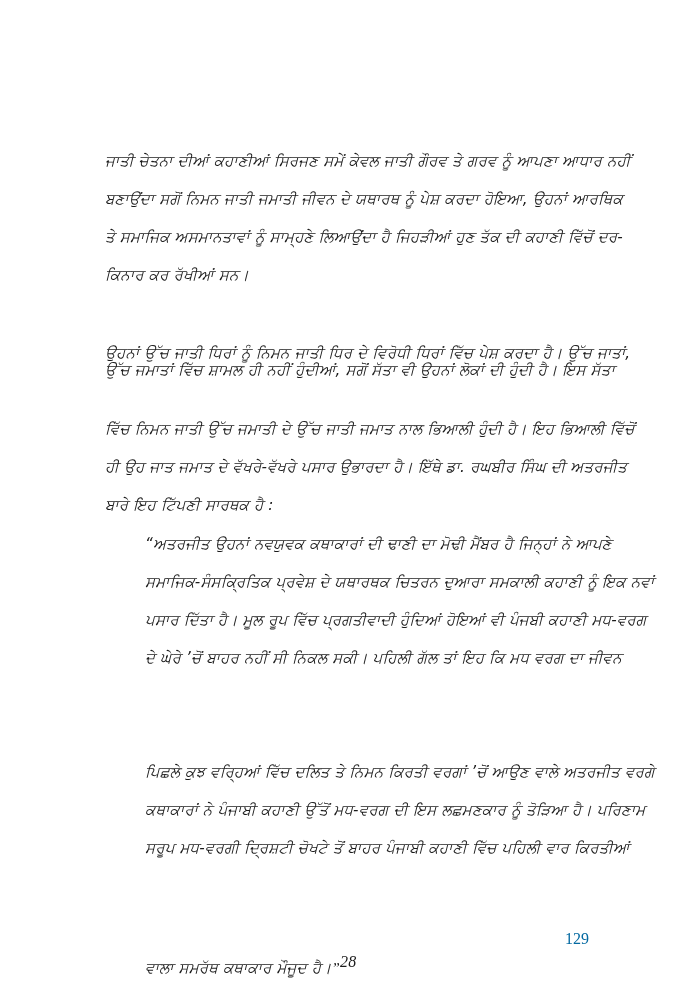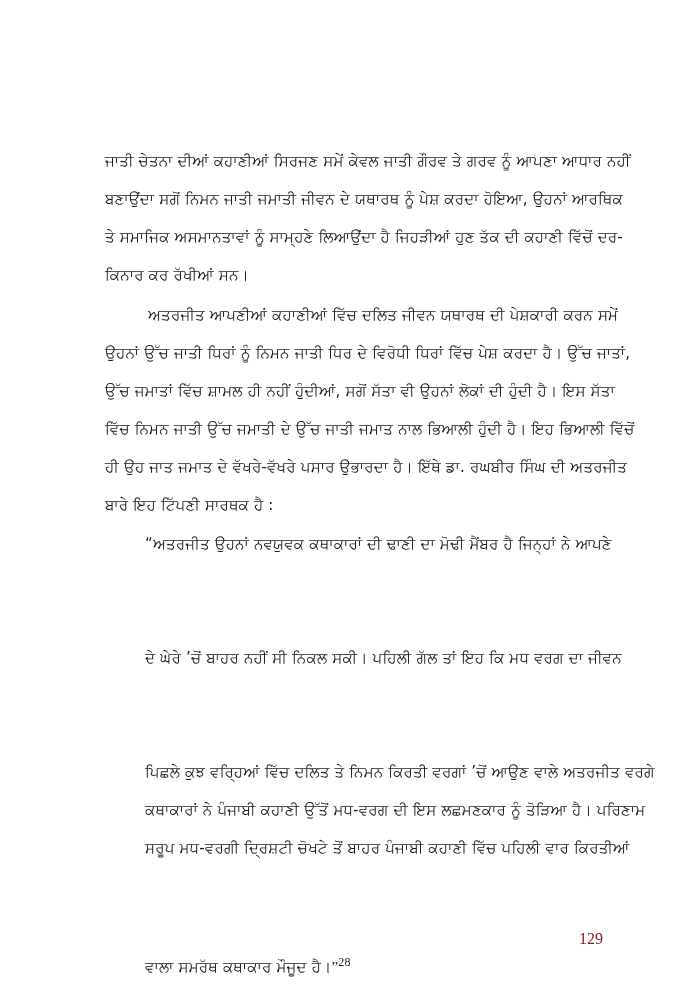--- a/index.html
+++ b/index.html
@@ -1,46 +1,47 @@
 <!DOCTYPE html>
 <html><head>
 <meta charset="utf-8">
 <style>
   html, body { margin: 0; padding: 0; background: #ffffff; }
   body { width: 700px; height: 991px; position: relative; overflow: hidden;
          font-family: "DejaVu Sans", sans-serif; color: #1a1a1a; }
   .page { position: absolute; left: 0; top: 0; width: 700px; height: 991px; background: #fff; }
   .line { position: absolute; white-space: nowrap; font-size: 15px; line-height: 20px;
-          letter-spacing: 0.2px; }
+          letter-spacing: 0.2px; font-style: italic; }
   .body-line { left: 105px; width: 491px; }
   .quote-line { left: 145px; width: 451px; }
   .justify { text-align: justify; text-align-last: justify; }
-  .sup { font-family: "Liberation Serif", serif; font-size: 12px; vertical-align: super; }
+  .sup { font-family: "Liberation Serif", serif; font-size: 16px; vertical-align: super; }
   .closeq { font-family: "Liberation Serif", serif; }
-  .page-number { position: absolute; left: 579px; top: 930px; font-family: "Liberation Serif", serif;
-                 font-size: 16px; color: #7f1d1d; }
+  .page-number { position: absolute; left: 565px; top: 930px; font-family: "Liberation Serif", serif;
+                 font-size: 16px; color: #0369a1; }
 </style>
 </head>
 <body>
 
 <div class="page">
 
   <div class="line body-line justify" style="top:151px">ਜਾਤੀ ਚੇਤਨਾ ਦੀਆਂ ਕਹਾਣੀਆਂ ਸਿਰਜਣ ਸਮੇਂ ਕੇਵਲ ਜਾਤੀ ਗੌਰਵ ਤੇ ਗਰਵ ਨੂੰ ਆਪਣਾ ਆਧਾਰ ਨਹੀਂ</div>
   <div class="line body-line justify" style="top:189px">ਬਣਾਉਂਦਾ ਸਗੋਂ ਨਿਮਨ ਜਾਤੀ ਜਮਾਤੀ ਜੀਵਨ ਦੇ ਯਥਾਰਥ ਨੂੰ ਪੇਸ਼ ਕਰਦਾ ਹੋਇਆ, ਉਹਨਾਂ ਆਰਥਿਕ</div>
   <div class="line body-line justify" style="top:227px">ਤੇ ਸਮਾਜਿਕ ਅਸਮਾਨਤਾਵਾਂ ਨੂੰ ਸਾਮ੍ਹਣੇ ਲਿਆਉਂਦਾ ਹੈ ਜਿਹੜੀਆਂ ਹੁਣ ਤੱਕ ਦੀ ਕਹਾਣੀ ਵਿੱਚੋਂ ਦਰ-</div>
   <div class="line body-line" style="top:265px">ਕਿਨਾਰ ਕਰ ਰੱਖੀਆਂ ਸਨ।</div>
 
-  <div class="line justify" style="top:305px; left:148px; width:448px">ਅਤਰਜੀਤ ਆਪਣੀਆਂ ਕਹਾਣੀਆਂ ਵਿੱਚ ਦਲਿਤ ਜੀਵਨ ਯਥਾਰਥ ਦੀ ਪੇਸ਼ਕਾਰੀ ਕਰਨ ਸਮੇਂ</div>
   <div class="line body-line justify" style="top:343px">ਉਹਨਾਂ ਉੱਚ ਜਾਤੀ ਧਿਰਾਂ ਨੂੰ ਨਿਮਨ ਜਾਤੀ ਧਿਰ ਦੇ ਵਿਰੋਧੀ ਧਿਰਾਂ ਵਿੱਚ ਪੇਸ਼ ਕਰਦਾ ਹੈ। ਉੱਚ ਜਾਤਾਂ,</div>
-  <div class="line body-line justify" style="top:381px">ਉੱਚ ਜਮਾਤਾਂ ਵਿੱਚ ਸ਼ਾਮਲ ਹੀ ਨਹੀਂ ਹੁੰਦੀਆਂ, ਸਗੋਂ ਸੱਤਾ ਵੀ ਉਹਨਾਂ ਲੋਕਾਂ ਦੀ ਹੁੰਦੀ ਹੈ। ਇਸ ਸੱਤਾ</div>
+  <div class="line body-line justify" style="top:360px">ਉੱਚ ਜਮਾਤਾਂ ਵਿੱਚ ਸ਼ਾਮਲ ਹੀ ਨਹੀਂ ਹੁੰਦੀਆਂ, ਸਗੋਂ ਸੱਤਾ ਵੀ ਉਹਨਾਂ ਲੋਕਾਂ ਦੀ ਹੁੰਦੀ ਹੈ। ਇਸ ਸੱਤਾ</div>
   <div class="line body-line justify" style="top:419px">ਵਿੱਚ ਨਿਮਨ ਜਾਤੀ ਉੱਚ ਜਮਾਤੀ ਦੇ ਉੱਚ ਜਾਤੀ ਜਮਾਤ ਨਾਲ ਭਿਆਲੀ ਹੁੰਦੀ ਹੈ। ਇਹ ਭਿਆਲੀ ਵਿੱਚੋਂ</div>
   <div class="line body-line justify" style="top:457px">ਹੀ ਉਹ ਜਾਤ ਜਮਾਤ ਦੇ ਵੱਖਰੇ-ਵੱਖਰੇ ਪਸਾਰ ਉਭਾਰਦਾ ਹੈ। ਇੱਥੇ ਡਾ. ਰਘਬੀਰ ਸਿੰਘ ਦੀ ਅਤਰਜੀਤ</div>
   <div class="line body-line" style="top:495px">ਬਾਰੇ ਇਹ ਟਿੱਪਣੀ ਸਾਰਥਕ ਹੈ :</div>
 
   <div class="line quote-line justify" style="top:534px">“ਅਤਰਜੀਤ ਉਹਨਾਂ ਨਵਯੁਵਕ ਕਥਾਕਾਰਾਂ ਦੀ ਢਾਣੀ ਦਾ ਮੋਢੀ ਮੈਂਬਰ ਹੈ ਜਿਨ੍ਹਾਂ ਨੇ ਆਪਣੇ</div>
+  <div class="line quote-line justify" style="top:572px">ਸਮਾਜਿਕ-ਸੰਸਕ੍ਰਿਤਿਕ ਪ੍ਰਵੇਸ਼ ਦੇ ਯਥਾਰਥਕ ਚਿਤਰਨ ਦੁਆਰਾ ਸਮਕਾਲੀ ਕਹਾਣੀ ਨੂੰ ਇਕ ਨਵਾਂ</div>
+  <div class="line quote-line justify" style="top:610px">ਪਸਾਰ ਦਿੱਤਾ ਹੈ। ਮੂਲ ਰੂਪ ਵਿੱਚ ਪ੍ਰਗਤੀਵਾਦੀ ਹੁੰਦਿਆਂ ਹੋਇਆਂ ਵੀ ਪੰਜਬੀ ਕਹਾਣੀ ਮਧ-ਵਰਗ</div>
   <div class="line quote-line justify" style="top:648px">ਦੇ ਘੇਰੇ ’ਚੋਂ ਬਾਹਰ ਨਹੀਂ ਸੀ ਨਿਕਲ ਸਕੀ। ਪਹਿਲੀ ਗੱਲ ਤਾਂ ਇਹ ਕਿ ਮਧ ਵਰਗ ਦਾ ਜੀਵਨ</div>
   <div class="line quote-line justify" style="top:762px">ਪਿਛਲੇ ਕੁਝ ਵਰ੍ਹਿਆਂ ਵਿੱਚ ਦਲਿਤ ਤੇ ਨਿਮਨ ਕਿਰਤੀ ਵਰਗਾਂ ’ਚੋਂ ਆਉਣ ਵਾਲੇ ਅਤਰਜੀਤ ਵਰਗੇ</div>
   <div class="line quote-line justify" style="top:800px">ਕਥਾਕਾਰਾਂ ਨੇ ਪੰਜਾਬੀ ਕਹਾਣੀ ਉੱਤੋਂ ਮਧ-ਵਰਗ ਦੀ ਇਸ ਲਛਮਣਕਾਰ ਨੂੰ ਤੋੜਿਆ ਹੈ। ਪਰਿਣਾਮ</div>
   <div class="line quote-line justify" style="top:838px">ਸਰੂਪ ਮਧ-ਵਰਗੀ ਦ੍ਰਿਸ਼ਟੀ ਚੋਖਟੇ ਤੋਂ ਬਾਹਰ ਪੰਜਾਬੀ ਕਹਾਣੀ ਵਿੱਚ ਪਹਿਲੀ ਵਾਰ ਕਿਰਤੀਆਂ</div>
   <div class="line quote-line" style="top:952px">
     <span>ਵਾਲਾ ਸਮਰੱਥ ਕਥਾਕਾਰ ਮੌਜੂਦ ਹੈ।</span><span class="closeq">”</span><span class="sup">28</span>
   </div>
 
   <div class="page-number">129</div>
 </div>

